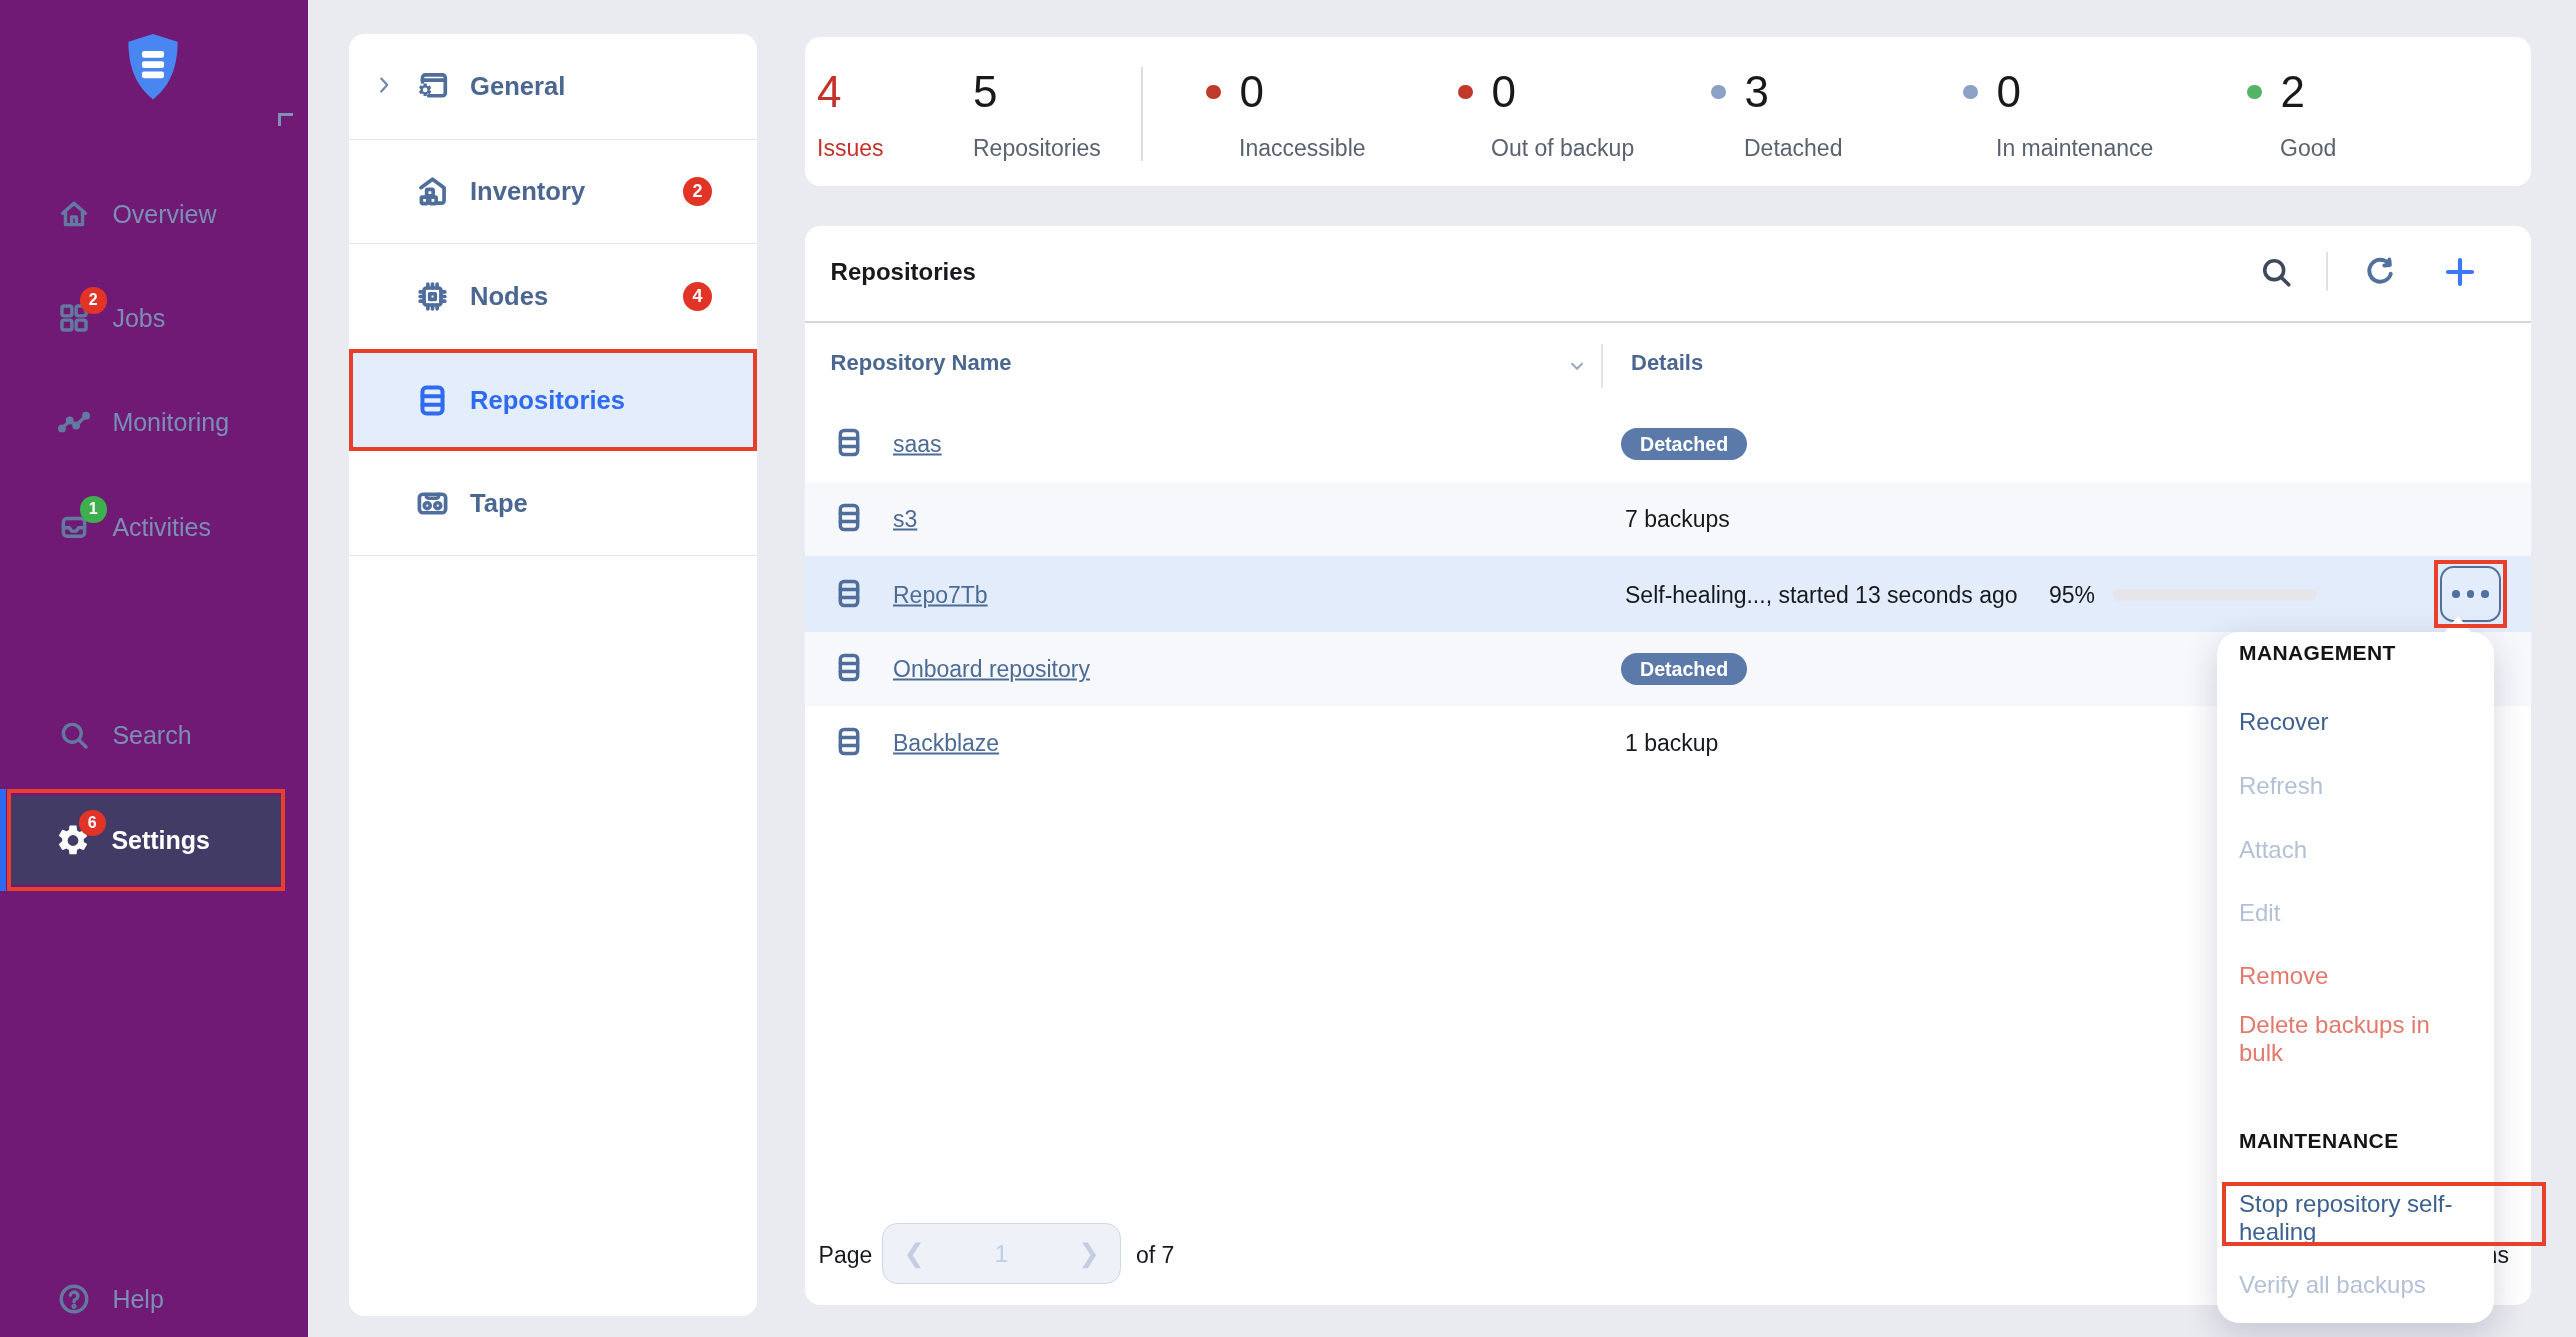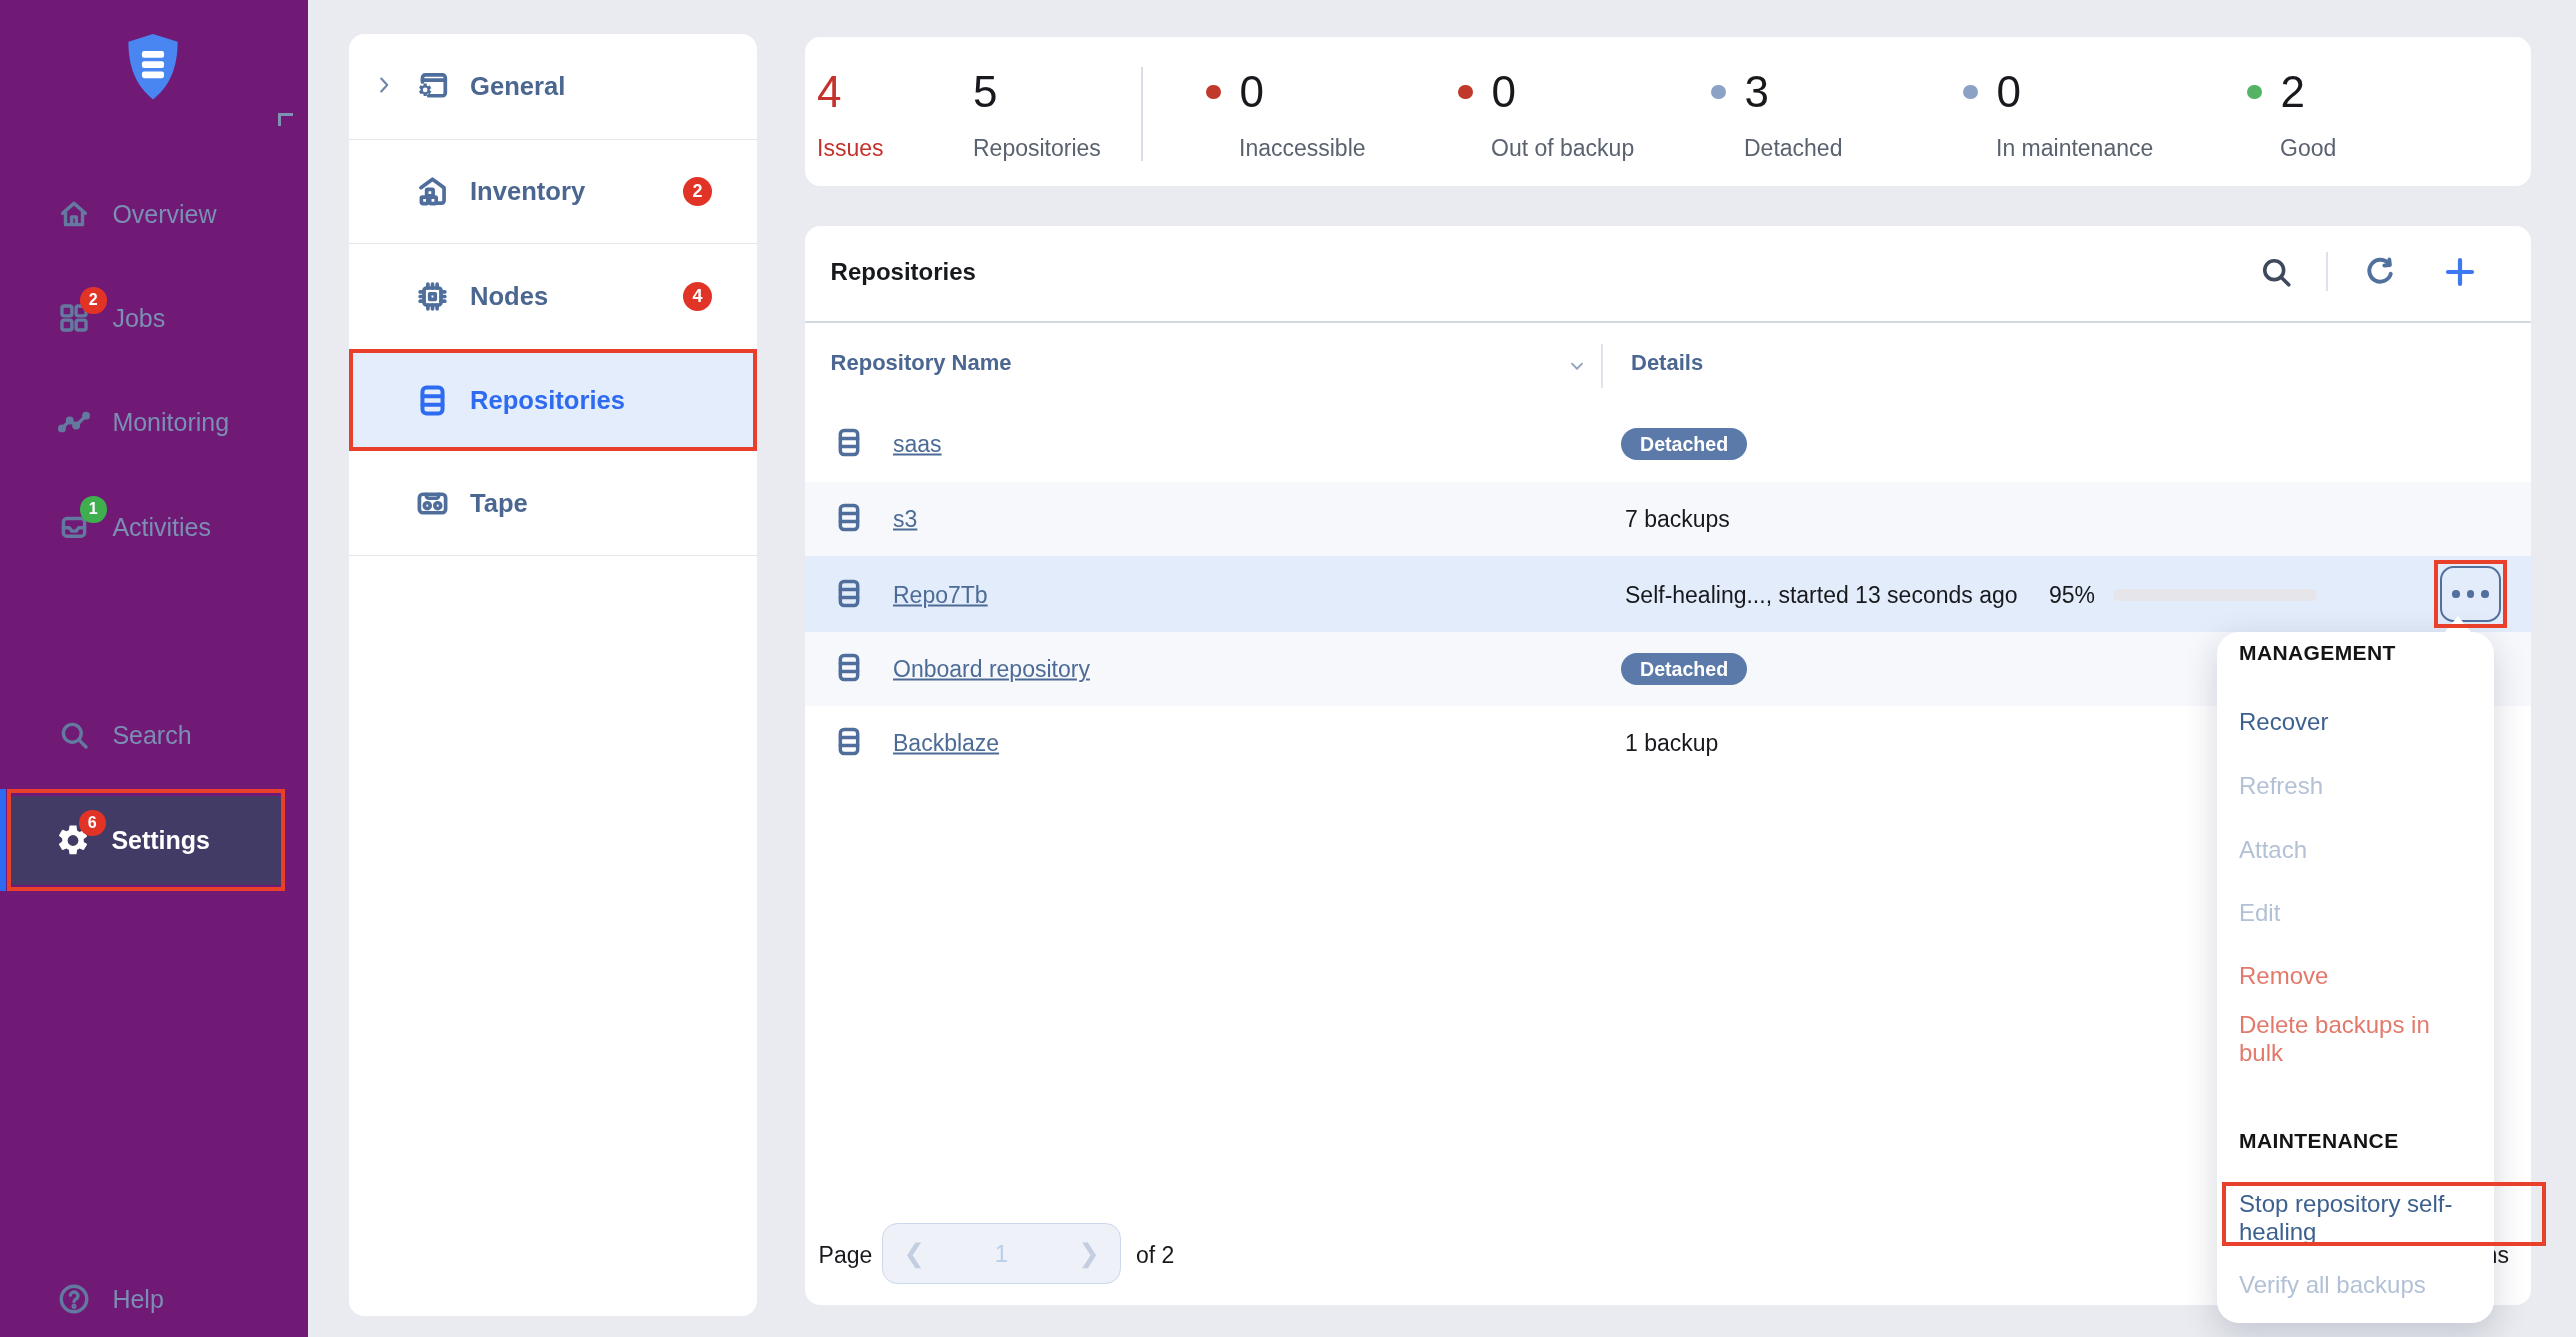--- a/index.html
+++ b/index.html
@@ -423,21 +423,21 @@
     <span class="rname">Backblaze</span>
     <span class="detail-text">1 backup</span>
   </div>
 
   <div class="pg-label" style="left:13.6px">Page</div>
   <div class="pager">
     <span class="pchev">❮</span>
     <span class="pnum">1</span>
     <span class="pchev">❯</span>
   </div>
-  <div class="pg-label" style="left:331px">of 2</div>
+  <div class="pg-label" style="left:331px">of 7</div>
   <div class="items-count">5/5 items</div>
 </div>
 <div class="abs anno anno-actions"></div>
 
 <div class="abs ctx-menu">
   <div class="ctx-caret"></div>
   <div class="ctx-head" style="top:8.5px">MANAGEMENT</div>
   <div class="ctx-item ctx-enabled" style="top:72px">Recover</div>
   <div class="ctx-item ctx-disabled" style="top:136px">Refresh</div>
   <div class="ctx-item ctx-disabled" style="top:200px">Attach</div>

